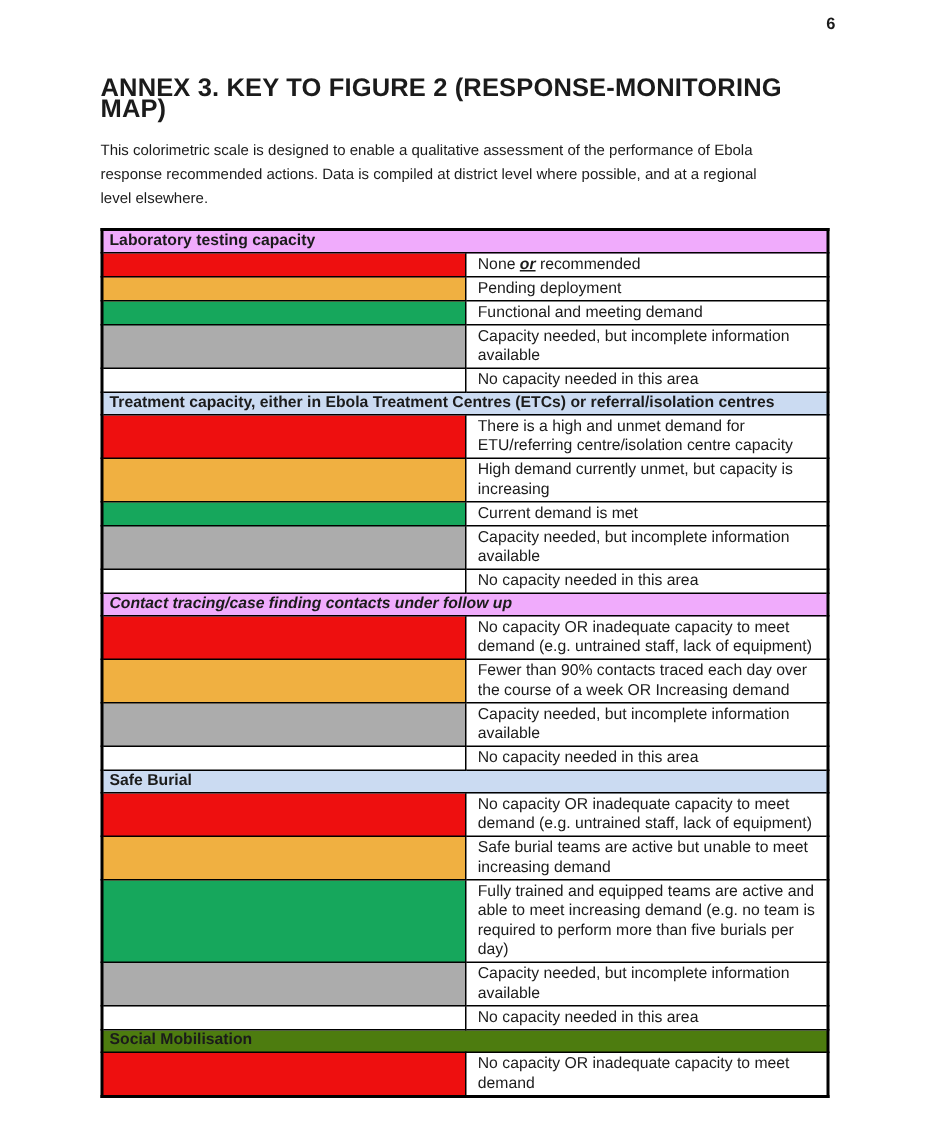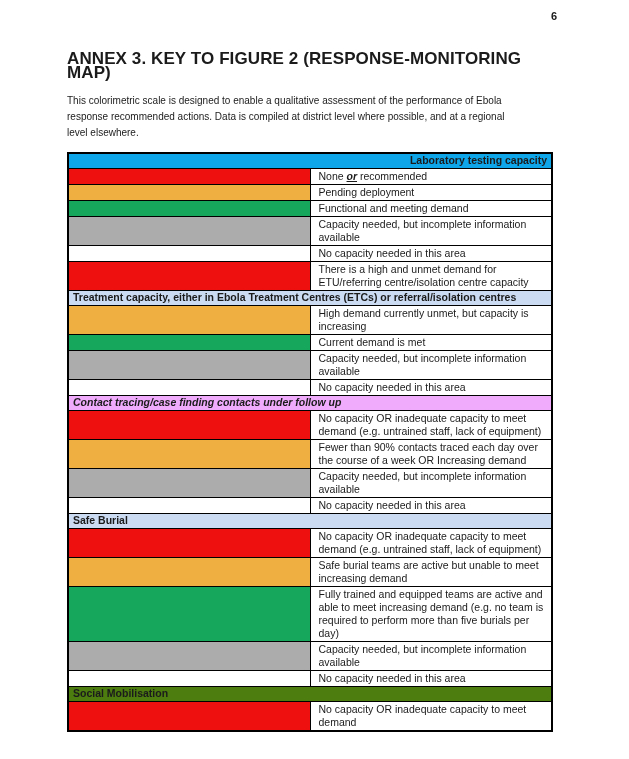--- a/index.html
+++ b/index.html
@@ -82,21 +82,21 @@
   <div class="content">
     <h1 class="annex-heading">ANNEX 3. KEY TO FIGURE 2 (RESPONSE-MONITORING MAP)</h1>
     <p class="intro">
       <span>This colorimetric scale is designed to enable a qualitative assessment of the performance of Ebola</span>
       <span>response recommended actions. Data is compiled at district level where possible, and at a regional</span>
       <span>level elsewhere.</span>
     </p>
     <table class="key-table">
       <tbody>
           <tr>
-            <td colspan="2" class="section-header" style="background: #0ea5e9; text-align: right;">Laboratory testing capacity</td>
+            <td colspan="2" class="section-header" style="background: #f0abfc;">Laboratory testing capacity</td>
           </tr>
           <tr>
             <td class="swatch" style="background: rgb(238, 15, 15);"></td>
             <td class="label"><span>None </span><span class="em">or</span><span> recommended</span></td>
           </tr>
           <tr>
             <td class="swatch" style="background: rgb(240, 176, 65);"></td>
             <td class="label">Pending deployment</td>
           </tr>
           <tr>
@@ -105,25 +105,25 @@
           </tr>
           <tr>
             <td class="swatch" style="background: rgb(172, 172, 172);"></td>
             <td class="label">Capacity needed, but incomplete information available</td>
           </tr>
           <tr>
             <td class="swatch" style="background: rgb(255, 255, 255);"></td>
             <td class="label">No capacity needed in this area</td>
           </tr>
           <tr>
+            <td colspan="2" class="section-header" style="background: rgb(203, 219, 242);">Treatment capacity, either in Ebola Treatment Centres (ETCs) or referral/isolation centres</td>
+          </tr>
+          <tr>
             <td class="swatch" style="background: rgb(238, 15, 15);"></td>
             <td class="label">There is a high and unmet demand for ETU/referring centre/isolation centre capacity</td>
-          </tr>
-          <tr>
-            <td colspan="2" class="section-header" style="background: rgb(203, 219, 242);">Treatment capacity, either in Ebola Treatment Centres (ETCs) or referral/isolation centres</td>
           </tr>
           <tr>
             <td class="swatch" style="background: rgb(240, 176, 65);"></td>
             <td class="label">High demand currently unmet, but capacity is increasing</td>
           </tr>
           <tr>
             <td class="swatch" style="background: rgb(22, 167, 92);"></td>
             <td class="label">Current demand is met</td>
           </tr>
           <tr>

